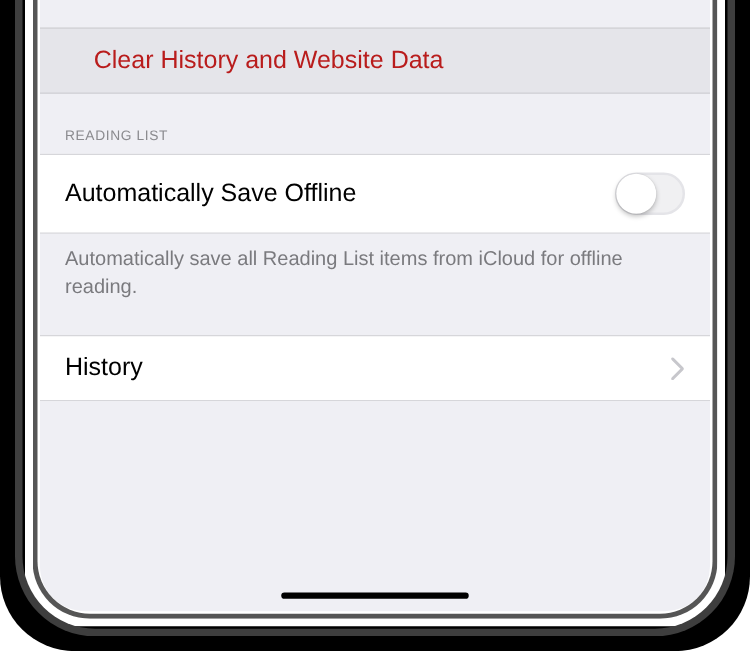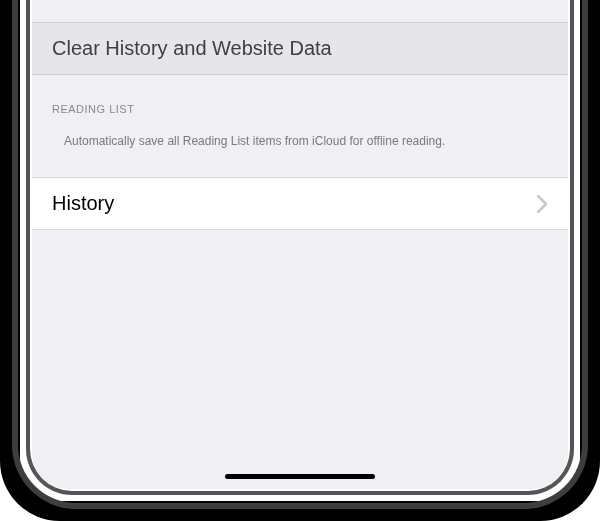--- a/index.html
+++ b/index.html
@@ -56,42 +56,42 @@
       border-top: 0.5px solid #d6d6da;
       border-bottom: 0.5px solid #d6d6da;
     }
     .row-clear {
       margin-top: 22px;
       background: #e5e5ea;
       border-top: 0.5px solid #cfcfd4;
       border-bottom: 0.5px solid #cfcfd4;
     }
     .link-text {
-      color: #404040;
+      color: #b91c1c;
       font-size: 20px;
       font-weight: 400;
+      margin-left: 23px;
     }
     .section-header {
       padding: 28px 20px 8px 20px;
       font-size: 11px;
       letter-spacing: 0.5px;
       color: #8a8a8e;
       text-transform: uppercase;
     }
     .label {
       color: #000;
       font-size: 20px;
       font-weight: 400;
     }
     .section-footer {
       padding: 10px 20px 28px 20px;
-      font-size: 12px;
+      font-size: 16px;
       line-height: 1.35;
       color: #7a7a7e;
-      margin-left: 12px;
     }
     .toggle {
       width: 56px;
       height: 34px;
       border-radius: 34px;
       background: #f0f0f2;
       border: 2px solid #e4e4e8;
       position: relative;
       flex-shrink: 0;
     }
@@ -125,20 +125,26 @@
 <body>
 
 <div class="screen">
 
   <div class="row row-clear">
     <span class="link-text">Clear History and Website Data</span>
   </div>
 
   <div class="section-header">Reading List</div>
 
+  <div class="row">
+    <span class="label">Automatically Save Offline</span>
+    <div class="toggle">
+      <div class="knob"></div>
+    </div>
+  </div>
 
   <div class="section-footer">Automatically save all Reading List items from iCloud for offline reading.</div>
 
   <div class="row">
     <span class="label">History</span>
     <span class="chevron">
       <svg width="10" height="18" viewBox="0 0 10 18" fill="none">
           <path d="M1 1 L9 9 L1 17" stroke-width="2.5" stroke-linecap="round" stroke-linejoin="round"></path>
         </svg>
     </span>

